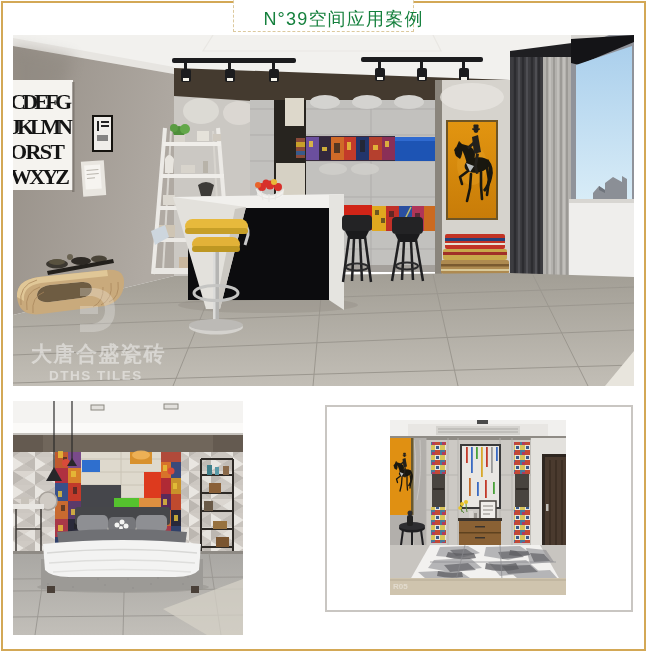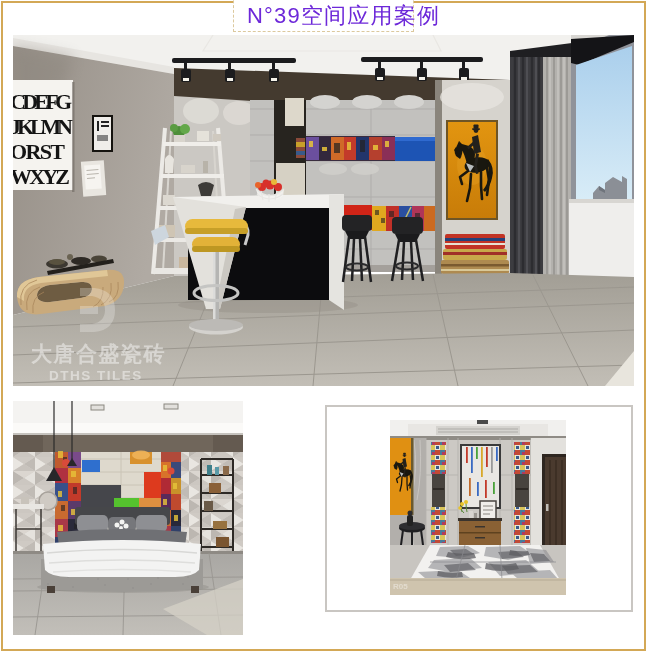--- a/index.html
+++ b/index.html
@@ -1,19 +1,19 @@
 <!DOCTYPE html>
 <html><head>
 <meta charset="utf-8">
 <style>
 html,body{margin:0;padding:0;background:#fff;}
 body{width:647px;height:656px;position:relative;overflow:hidden;font-family:"Liberation Sans",sans-serif;}
 .goldborder{position:absolute;left:1px;top:1px;width:641px;height:646px;border:2px solid #d3a856;}
 .titlebox{position:absolute;left:233px;top:-14px;width:179px;height:44px;background:#fff;border:1px dashed #dcc99e;display:flex;align-items:flex-end;justify-content:center;}
-.titlebox span{font-size:22px;color:#6d28d9;letter-spacing:1.2px;padding-bottom:0px;white-space:nowrap;margin-left:40px;}
+.titlebox span{font-size:18px;color:#15803d;letter-spacing:1.2px;padding-bottom:0px;white-space:nowrap;margin-left:40px;}
 .photo{position:absolute;}
 .framebox{position:absolute;left:325px;top:405px;width:304px;height:203px;border:2px solid #c9c6c2;background:#fff;}
 </style>
 </head>
 <body>
 
 <div class="goldborder"></div>
 
 <svg class="photo" style="left:13px;top:35px" width="621" height="351" viewBox="0 0 621 351">
 <defs>

